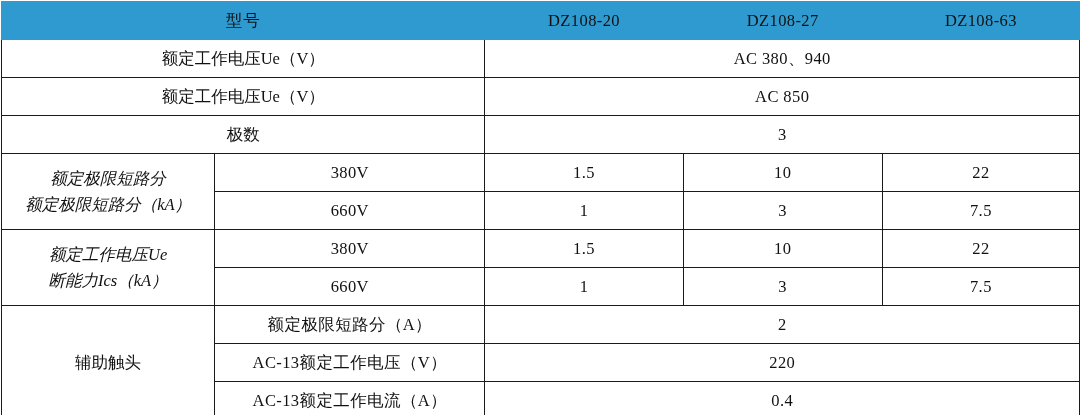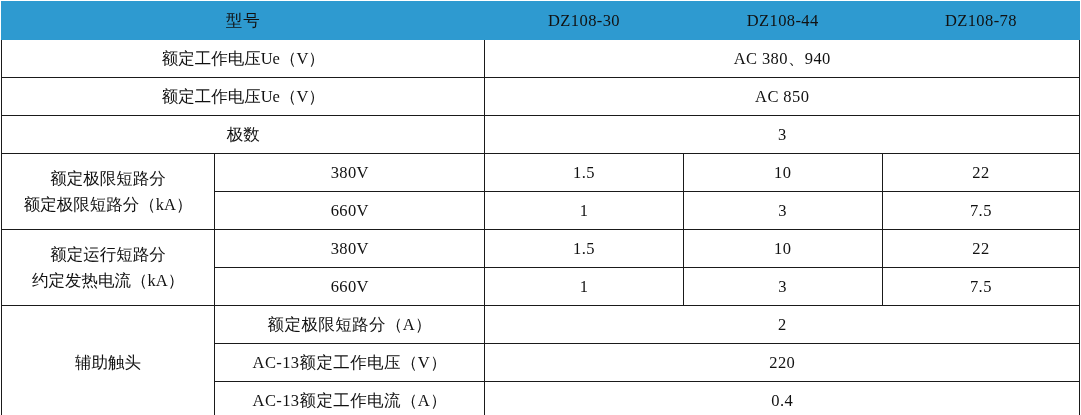--- a/index.html
+++ b/index.html
@@ -35,20 +35,21 @@
     color: #ffffff;
     border: 1px solid #2e9ad0 !important;
     font-size: 16.5px;
     letter-spacing: 0.5px;
   }
   .header-cell.model-title {
     letter-spacing: 1px;
   }
   .tall2 {
     height: 74px;
+    font-style: italic;
   }
   .tall3 {
     height: 111px;
   }
   .label-cell {
     text-align: center;
   }
   .two-line {
     line-height: 1.55;
   }
@@ -69,23 +70,23 @@
   <colgroup>
     <col class="c1">
       <col class="c2">
       <col class="c3">
       <col class="c4">
       <col class="c5">
   </colgroup>
   <tbody>
     <tr>
       <td class="header-cell model-title" colspan="2">型号</td>
-      <td class="header-cell mono-ish">DZ108-30</td>
-      <td class="header-cell mono-ish">DZ108-44</td>
-      <td class="header-cell mono-ish">DZ108-78</td>
+      <td class="header-cell mono-ish">DZ108-20</td>
+      <td class="header-cell mono-ish">DZ108-27</td>
+      <td class="header-cell mono-ish">DZ108-63</td>
     </tr>
 
     <tr>
       <td class="label-cell" colspan="2">额定工作电压Ue（V）</td>
       <td class="mono-ish" colspan="3">AC 380、940</td>
     </tr>
 
     <tr>
       <td class="label-cell" colspan="2">额定工作电压Ue（V）</td>
       <td class="mono-ish" colspan="3">AC 850</td>
@@ -108,22 +109,22 @@
     </tr>
     <tr>
       <td class="mono-ish">660V</td>
       <td class="mono-ish">1</td>
       <td class="mono-ish">3</td>
       <td class="mono-ish">7.5</td>
     </tr>
 
     <tr>
       <td class="label-cell two-line tall2" rowspan="2">
-        <div>额定运行短路分</div>
-        <div>约定发热电流（kA）</div>
+        <div>额定工作电压Ue</div>
+        <div>断能力Ics（kA）</div>
       </td>
       <td class="mono-ish">380V</td>
       <td class="mono-ish">1.5</td>
       <td class="mono-ish">10</td>
       <td class="mono-ish">22</td>
     </tr>
     <tr>
       <td class="mono-ish">660V</td>
       <td class="mono-ish">1</td>
       <td class="mono-ish">3</td>

